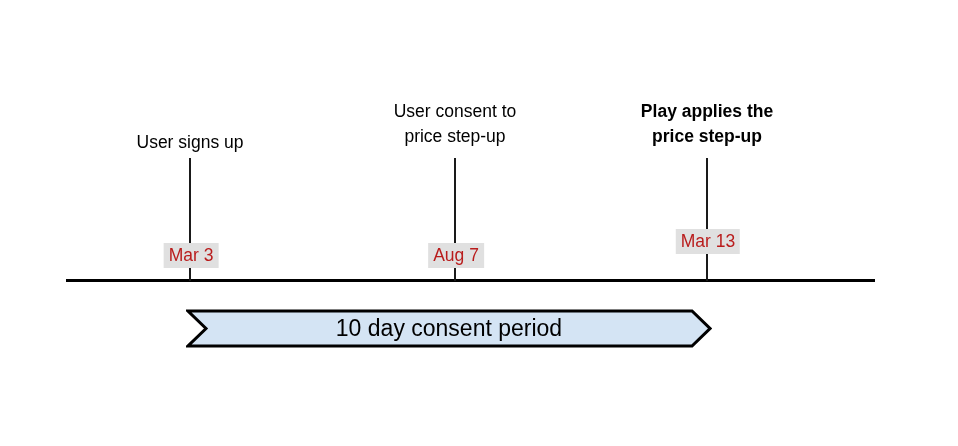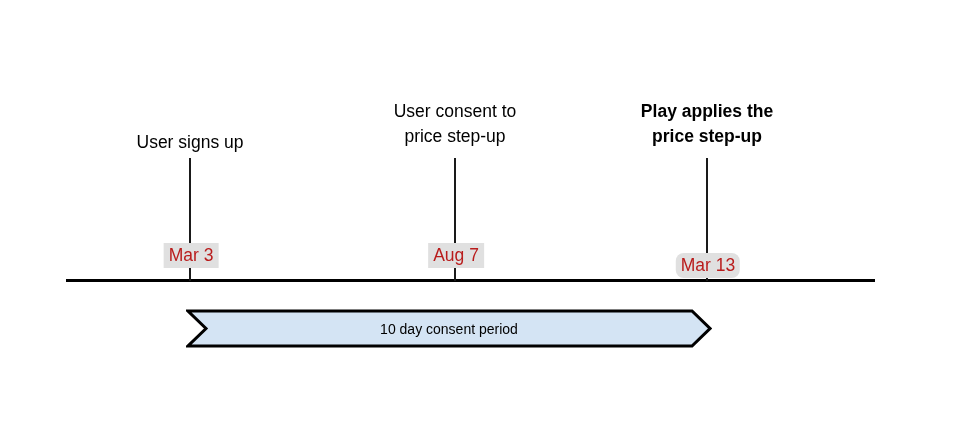--- a/index.html
+++ b/index.html
@@ -58,21 +58,21 @@
     transform: translateX(-50%);
     background: #e0e0e0;
     color: #b91c1c;
     font-size: 17.5px;
     line-height: 22px;
     padding: 1px 5px 2px 5px;
     white-space: nowrap;
   }
   .date-chip.d1 { left: 191px; top: 243px; }
   .date-chip.d2 { left: 456px; top: 243px; }
-  .date-chip.d3 { left: 708px; top: 253px; border-radius: 8px; }
+  .date-chip.d3 { left: 708px; top: 229px; }
 
   
   .period-banner {
     position: absolute;
     left: 186px;
     top: 309px;
     width: 526px;
     height: 39px;
   }
   .period-banner svg {
@@ -82,21 +82,21 @@
   }
   .period-banner .banner-label {
     position: absolute;
     left: 0;
     top: 0;
     width: 526px;
     height: 39px;
     display: flex;
     align-items: center;
     justify-content: center;
-    font-size: 14px;
+    font-size: 23px;
     color: #000000;
     pointer-events: none;
     text-align: center;
   }
 </style>
 </head>
 <body>
 
 <div id="diagram">
 

